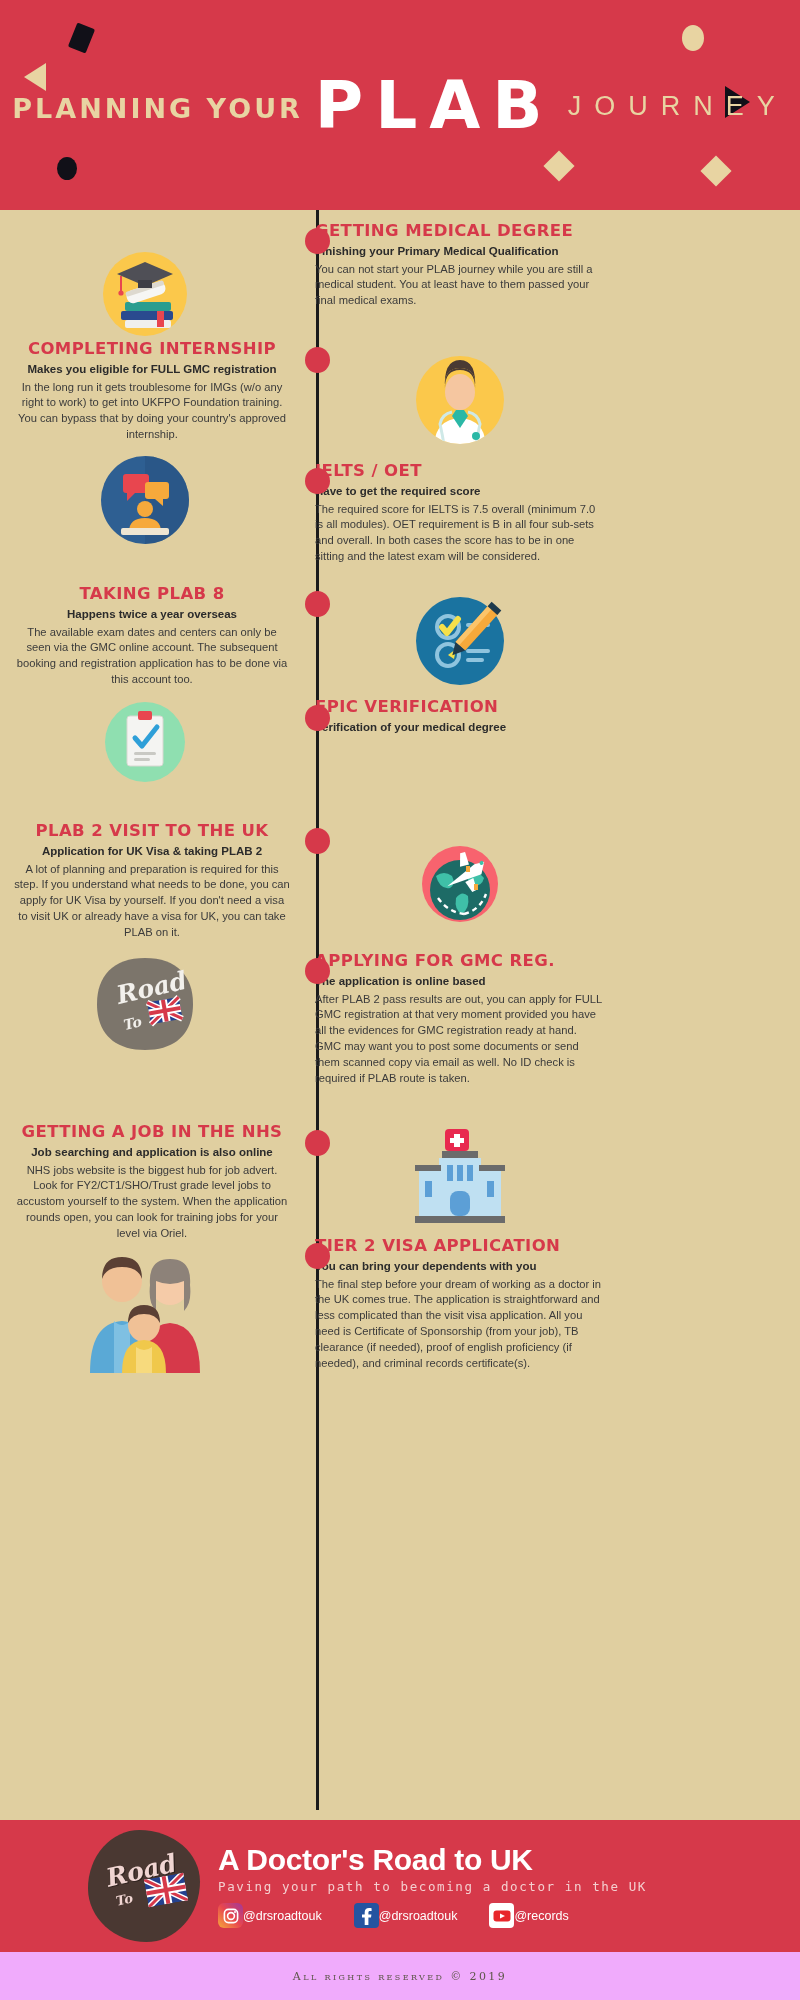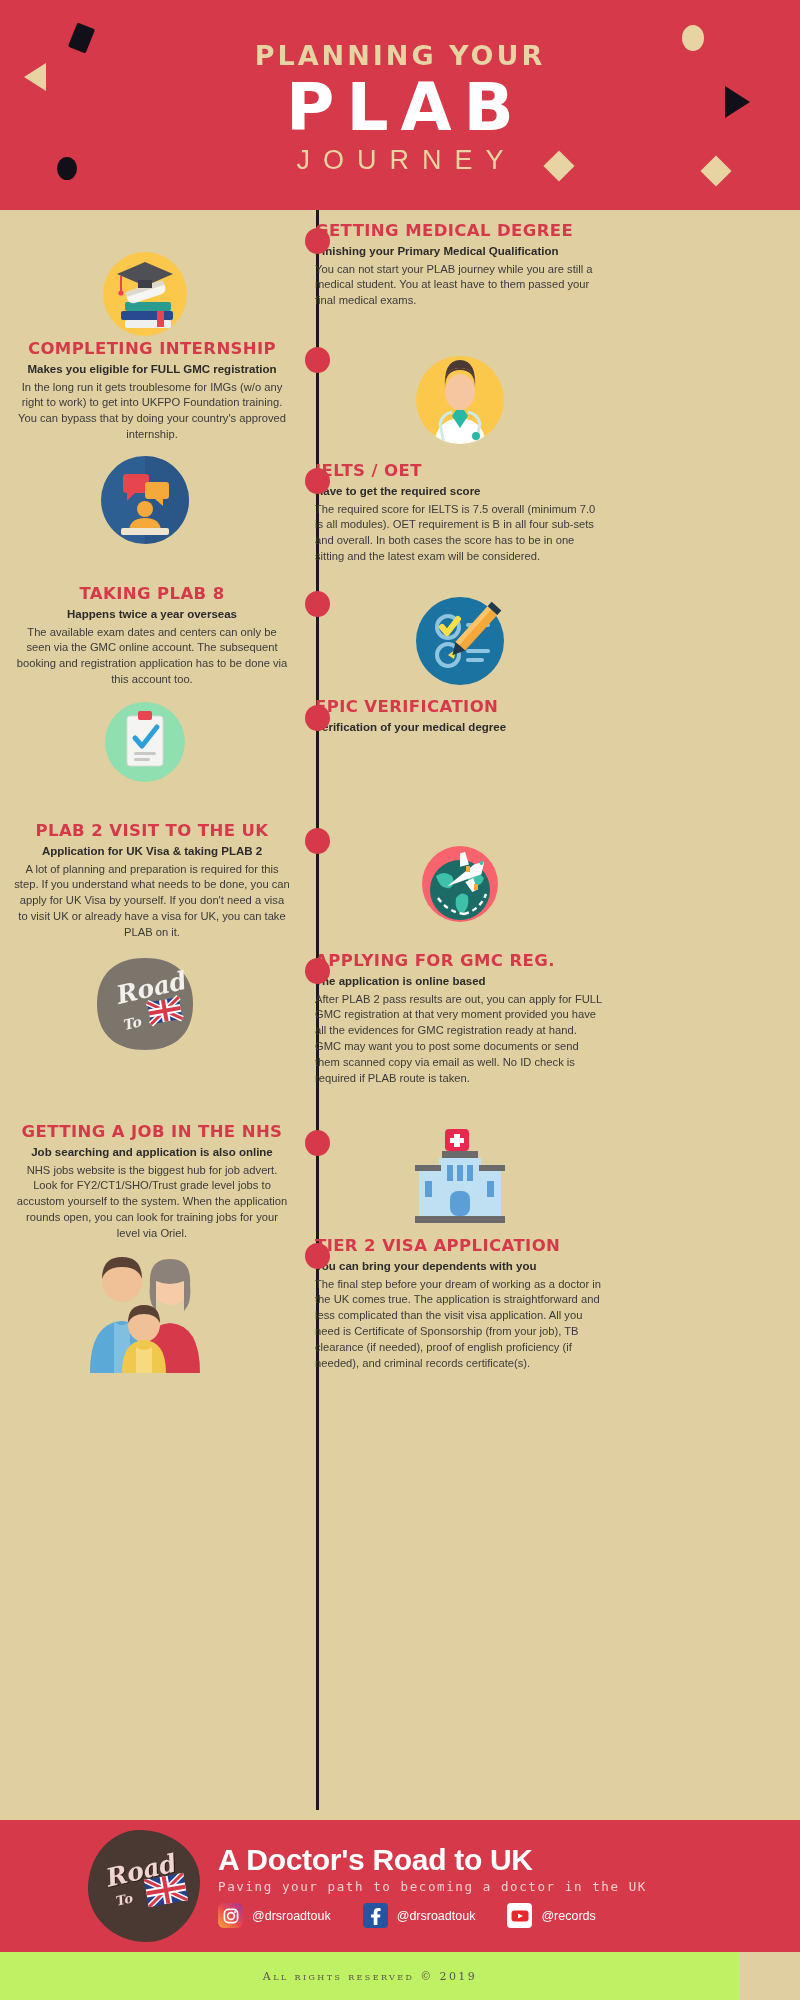--- a/index.html
+++ b/index.html
@@ -18,21 +18,21 @@
     position: relative;
     width: 800px;
     height: 210px;
     background: #d6394a;
     overflow: hidden;
   }
   .hdr-inner {
     position: absolute;
     top: 0; left: 0; right: 0; bottom: 0;
     display: flex;
-    flex-direction: column;
+    flex-direction: row;
     align-items: center;
     justify-content: center;
     z-index: 3;
   }
   .hdr-line1 {
     color: #e8d4a2;
     font-size: 27px;
     font-weight: bold;
     letter-spacing: 3px;
     font-family: "DejaVu Sans", sans-serif;
@@ -248,27 +248,26 @@
   }
   .social-ico {
     width: 25px; height: 25px;
     border-radius: 6px;
     display: flex; align-items: center; justify-content: center;
     flex: none;
   }
   .social-txt {
     color: #ffffff;
     font-size: 12.5px;
-    margin-left: 9px;
     white-space: nowrap;
   }
   .copyright {
-    width: 740px;
+    width: 800px;
     height: 48px;
-    background: #bef264;
+    background: #f0abfc;
     display: flex;
     align-items: center;
     justify-content: center;
     color: #5c5548;
     font-size: 11px;
     letter-spacing: 2.4px;
     font-variant: small-caps;
     font-family: "DejaVu Serif", serif;
   }
 </style>

